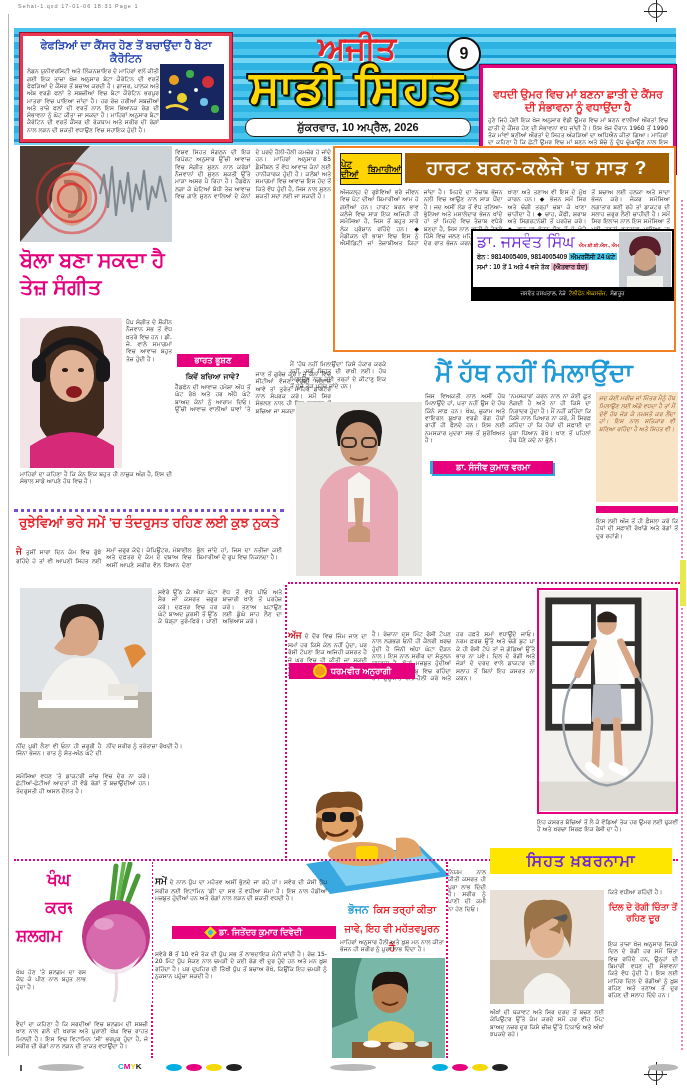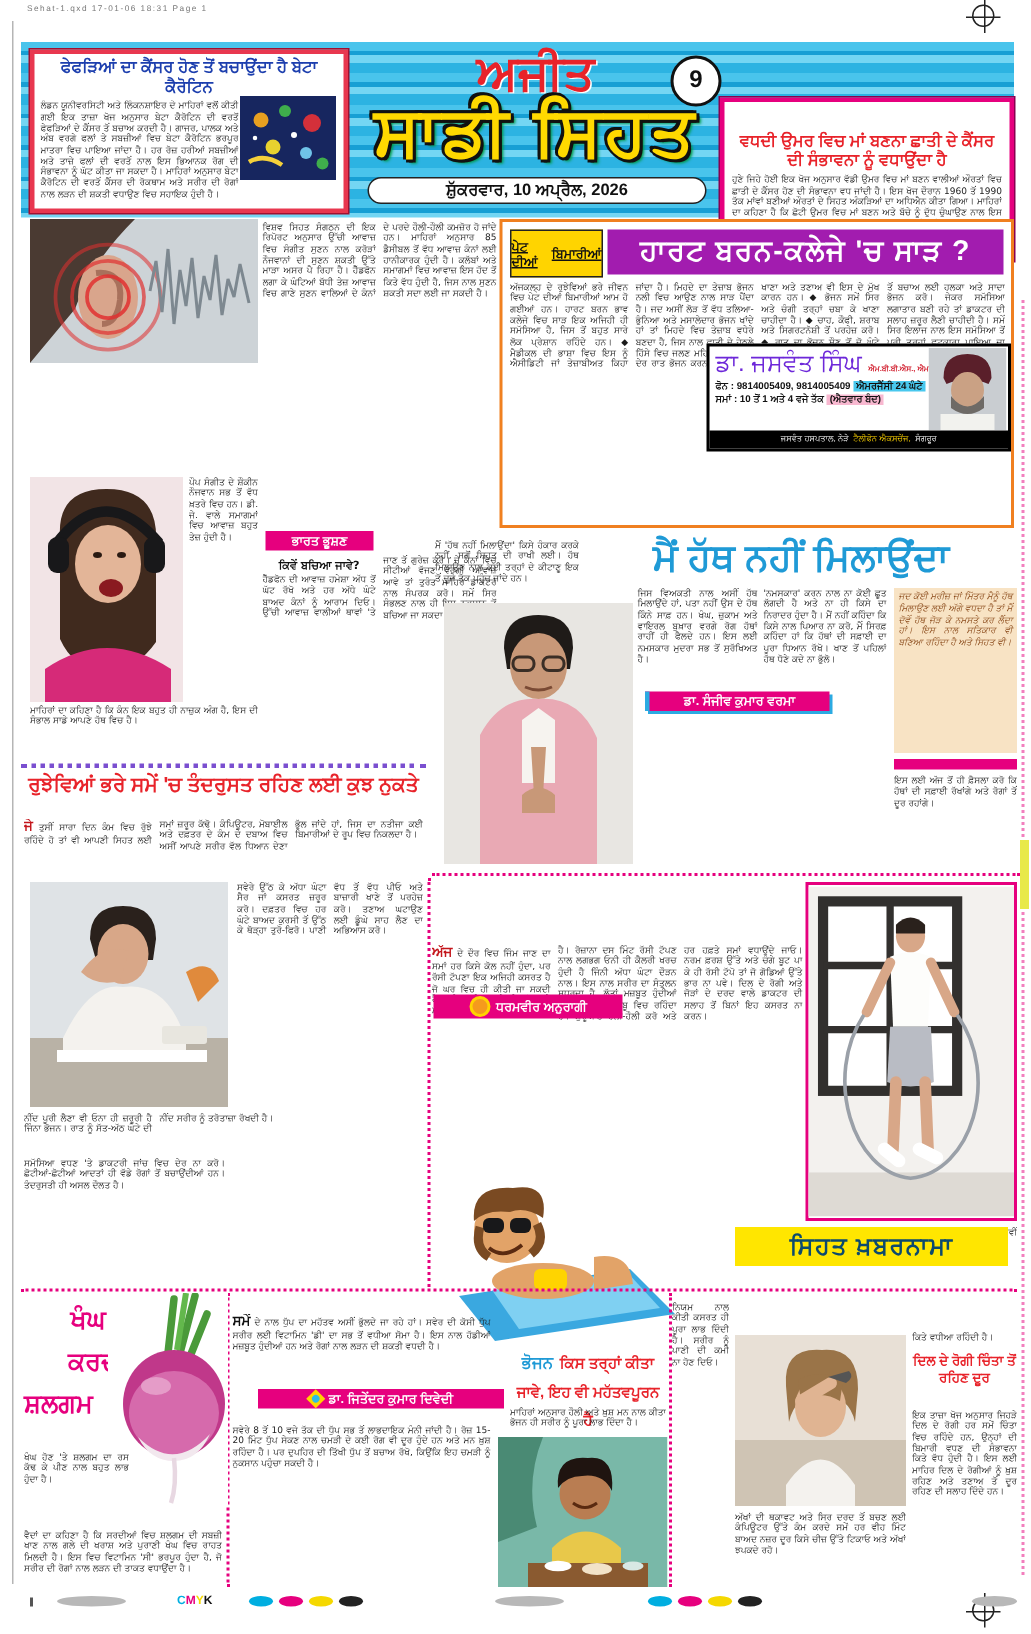--- a/index.html
+++ b/index.html
@@ -67,21 +67,21 @@
     <div style="font-weight:bold;font-size:11px;line-height:1.15;color:#e8232a;text-align:center;">ਵਧਦੀ ਉਮਰ ਵਿਚ ਮਾਂ ਬਣਨਾ ਛਾਤੀ ਦੇ ਕੈਂਸਰ ਦੀ ਸੰਭਾਵਨਾ ਨੂੰ ਵਧਾਉਂਦਾ ਹੈ</div>
     <div class="body-txt" style="margin-top:3px;height:70px;">ਹੁਣੇ ਜਿਹੇ ਹੋਈ ਇਕ ਖੋਜ ਅਨੁਸਾਰ ਵੱਡੀ ਉਮਰ ਵਿਚ ਮਾਂ ਬਣਨ ਵਾਲੀਆਂ ਔਰਤਾਂ ਵਿਚ ਛਾਤੀ ਦੇ ਕੈਂਸਰ ਹੋਣ ਦੀ ਸੰਭਾਵਨਾ ਵਧ ਜਾਂਦੀ ਹੈ। ਇਸ ਖੋਜ ਦੌਰਾਨ 1960 ਤੋਂ 1990 ਤੱਕ ਮਾਂਵਾਂ ਬਣੀਆਂ ਔਰਤਾਂ ਦੇ ਸਿਹਤ ਅੰਕੜਿਆਂ ਦਾ ਅਧਿਐਨ ਕੀਤਾ ਗਿਆ। ਮਾਹਿਰਾਂ ਦਾ ਕਹਿਣਾ ਹੈ ਕਿ ਛੋਟੀ ਉਮਰ ਵਿਚ ਮਾਂ ਬਣਨ ਅਤੇ ਬੱਚੇ ਨੂੰ ਦੁੱਧ ਚੁੰਘਾਉਣ ਨਾਲ ਇਸ ਰੋਗ ਦੀ ਸੰਭਾਵਨਾ ਘੱਟ ਹੋ ਜਾਂਦੀ ਹੈ। ਮਾਹਿਰ ਔਰਤਾਂ ਨੂੰ ਸਮੇਂ-ਸਮੇਂ 'ਤੇ ਜਾਂਚ ਕਰਵਾਉਣ ਦੀ ਸਲਾਹ ਵੀ ਦਿੰਦੇ ਹਨ।</div>
   </div>
 
   <div class="abs" style="left:333px;top:146px;width:343px;height:206px;background:#fff;border:2.5px solid #f08020;box-sizing:border-box;">
     <div class="abs" style="left:5px;top:5px;width:60px;height:30px;background:#ffd400;color:#111;font-weight:bold;font-size:8.5px;
                 display:flex;flex-direction:row;align-items:center;justify-content:center;line-height:1.2;border:1px solid #222;text-decoration:underline;">
       <span>ਪੇਟ ਦੀਆਂ</span>
       <span>ਬਿਮਾਰੀਆਂ</span>
     </div>
-    <div class="abs" style="left:70px;top:5px;right:5px;height:30px;background:#a21caf;color:#fff;font-weight:bold;font-size:19px;
+    <div class="abs" style="left:70px;top:5px;right:5px;height:30px;background:#a16207;color:#fff;font-weight:bold;font-size:19px;
                 display:flex;align-items:center;justify-content:center;letter-spacing:1px;">ਹਾਰਟ ਬਰਨ-ਕਲੇਜੇ 'ਚ ਸਾੜ ?</div>
     <div class="abs body-txt cols4" style="left:5px;top:40px;width:330px;height:158px;">
       <span>ਅੱਜਕਲ੍ਹ ਦੇ ਰੁਝੇਵਿਆਂ ਭਰੇ ਜੀਵਨ ਵਿਚ ਪੇਟ ਦੀਆਂ ਬਿਮਾਰੀਆਂ ਆਮ ਹੋ ਗਈਆਂ ਹਨ। ਹਾਰਟ ਬਰਨ ਭਾਵ ਕਲੇਜੇ ਵਿਚ ਸਾੜ ਇਕ ਅਜਿਹੀ ਹੀ ਸਮੱਸਿਆ ਹੈ, ਜਿਸ ਤੋਂ ਬਹੁਤ ਸਾਰੇ ਲੋਕ ਪ੍ਰੇਸ਼ਾਨ ਰਹਿੰਦੇ ਹਨ। ◆ ਮੈਡੀਕਲ ਦੀ ਭਾਸ਼ਾ ਵਿਚ ਇਸ ਨੂੰ ਐਸੀਡਿਟੀ ਜਾਂ ਤੇਜ਼ਾਬੀਅਤ ਕਿਹਾ ਜਾਂਦਾ ਹੈ। ਮਿਹਦੇ ਦਾ ਤੇਜ਼ਾਬ ਭੋਜਨ ਨਲੀ ਵਿਚ ਆਉਣ ਨਾਲ ਸਾੜ ਪੈਂਦਾ ਹੈ।</span>
       <span>ਜਦ ਅਸੀਂ ਲੋੜ ਤੋਂ ਵੱਧ ਤਲਿਆ-ਭੁੰਨਿਆ ਅਤੇ ਮਸਾਲੇਦਾਰ ਭੋਜਨ ਖਾਂਦੇ ਹਾਂ ਤਾਂ ਮਿਹਦੇ ਵਿਚ ਤੇਜ਼ਾਬ ਵਧੇਰੇ ਬਣਦਾ ਹੈ, ਜਿਸ ਨਾਲ ਛਾਤੀ ਦੇ ਹੇਠਲੇ ਹਿੱਸੇ ਵਿਚ ਜਲਣ ਮਹਿਸੂਸ ਹੁੰਦੀ ਹੈ। ਦੇਰ ਰਾਤ ਭੋਜਨ ਕਰਨਾ, ਭੁੱਖ ਤੋਂ ਵੱਧ ਖਾਣਾ ਅਤੇ ਤਣਾਅ ਵੀ ਇਸ ਦੇ ਮੁੱਖ ਕਾਰਨ ਹਨ।</span>
       <span>◆ ਭੋਜਨ ਸਮੇਂ ਸਿਰ ਅਤੇ ਚੰਗੀ ਤਰ੍ਹਾਂ ਚਬਾ ਕੇ ਖਾਣਾ ਚਾਹੀਦਾ ਹੈ। ◆ ਚਾਹ, ਕੌਫੀ, ਸ਼ਰਾਬ ਅਤੇ ਸਿਗਰਟਨੋਸ਼ੀ ਤੋਂ ਪਰਹੇਜ਼ ਕਰੋ। ◆ ਰਾਤ ਦਾ ਭੋਜਨ ਸੌਣ ਤੋਂ ਦੋ ਘੰਟੇ ਪਹਿਲਾਂ ਕਰ ਲਵੋ। ◆ ਭੋਜਨ ਤੋਂ ਤੁਰੰਤ ਬਾਅਦ ਲੇਟਣਾ ਨਹੀਂ ਚਾਹੀਦਾ।</span>
       <span>ਇਸ ਤੋਂ ਬਚਾਅ ਲਈ ਹਲਕਾ ਅਤੇ ਸਾਦਾ ਭੋਜਨ ਕਰੋ। ਜੇਕਰ ਸਮੱਸਿਆ ਲਗਾਤਾਰ ਬਣੀ ਰਹੇ ਤਾਂ ਡਾਕਟਰ ਦੀ ਸਲਾਹ ਜ਼ਰੂਰ ਲੈਣੀ ਚਾਹੀਦੀ ਹੈ। ਸਮੇਂ ਸਿਰ ਇਲਾਜ ਨਾਲ ਇਸ ਸਮੱਸਿਆ ਤੋਂ ਪੂਰੀ ਤਰ੍ਹਾਂ ਛੁਟਕਾਰਾ ਪਾਇਆ ਜਾ ਸਕਦਾ ਹੈ।</span>
     </div>
 
     <div class="abs" style="left:136px;top:81px;width:203px;height:72px;background:#fff;border:2px solid #000;box-sizing:border-box;">
       <svg class="abs" style="right:1px;top:1px;" width="52" height="55" viewBox="0 0 52 55">
@@ -115,20 +115,24 @@
   <svg class="abs" style="left:20px;top:146px;" width="152" height="96" viewBox="0 0 152 96">
     <rect width="152" height="96" fill="#cdd3d7"></rect>
     <path d="M0 0 L70 0 Q40 30 30 60 L0 96 Z" fill="#4a3a32"></path>
     <ellipse cx="52" cy="52" rx="20" ry="28" fill="#d9a58c"></ellipse>
     <path d="M44 36 Q62 34 60 54 Q58 70 48 70" stroke="#a8715c" stroke-width="4" fill="none"></path>
     <circle cx="52" cy="52" r="14" stroke="#e03030" stroke-width="2.5" fill="none" opacity=".85"></circle>
     <circle cx="52" cy="52" r="24" stroke="#e03030" stroke-width="2.5" fill="none" opacity=".7"></circle>
     <circle cx="52" cy="52" r="35" stroke="#e03030" stroke-width="2.5" fill="none" opacity=".55"></circle>
     <polyline points="80,48 84,28 88,62 92,20 96,70 100,34 104,58 108,26 112,66 116,38 120,54 124,24 128,64 132,40 136,52 140,30 146,56" stroke="#7d8890" stroke-width="2" fill="none"></polyline>
   </svg>
+  <div class="abs" style="left:20px;top:246px;width:155px;font-weight:bold;font-size:21px;line-height:1.3;color:#e6007e;">
+    <div>ਬੋਲਾ ਬਣਾ ਸਕਦਾ ਹੈ</div>
+    <div>ਤੇਜ਼ ਸੰਗੀਤ</div>
+  </div>
   <svg class="abs" style="left:20px;top:318px;" width="102" height="150" viewBox="0 0 102 150">
     <rect width="102" height="150" fill="#f2e4e6"></rect>
     <path d="M20 40 Q18 8 51 8 Q86 8 84 44 L84 110 Q70 130 51 128 Q30 130 20 108 Z" fill="#402a1e"></path>
     <ellipse cx="52" cy="58" rx="22" ry="26" fill="#e3b598"></ellipse>
     <ellipse cx="45" cy="52" rx="3" ry="2" fill="#2a1a12"></ellipse>
       <ellipse cx="61" cy="52" rx="3" ry="2" fill="#2a1a12"></ellipse>
     <ellipse cx="54" cy="74" rx="8" ry="6" fill="#8a1a20"></ellipse>
     <path d="M18 44 Q50 2 86 44" stroke="#18181a" stroke-width="7" fill="none"></path>
     <rect x="12" y="40" width="14" height="24" rx="6" fill="#18181a"></rect>
     <rect x="76" y="40" width="14" height="24" rx="6" fill="#18181a"></rect>
@@ -275,21 +279,21 @@
     <path d="M52 0 L46 38" stroke="#63b84c" stroke-width="4"></path>
     <ellipse cx="44" cy="74" rx="34" ry="36" fill="#c0388a"></ellipse>
     <ellipse cx="44" cy="80" rx="30" ry="28" fill="#d66aac"></ellipse>
     <path d="M20 96 Q44 120 68 94 Q60 112 44 112 Q28 112 20 96Z" fill="#f2e8ee"></path>
     <ellipse cx="32" cy="62" rx="10" ry="6" fill="#e9a9cf" opacity=".8"></ellipse>
     <path d="M44 110 Q46 128 42 140" stroke="#e8d8e2" stroke-width="3" fill="none"></path>
   </svg>
   <div class="abs body-txt" style="left:16px;top:968px;width:70px;height:50px;">ਖੰਘ ਹੋਣ 'ਤੇ ਸ਼ਲਗਮ ਦਾ ਰਸ ਕੱਢ ਕੇ ਪੀਣ ਨਾਲ ਬਹੁਤ ਲਾਭ ਹੁੰਦਾ ਹੈ।</div>
   <div class="abs body-txt" style="left:16px;top:1020px;width:132px;height:38px;">ਵੈਦਾਂ ਦਾ ਕਹਿਣਾ ਹੈ ਕਿ ਸਰਦੀਆਂ ਵਿਚ ਸ਼ਲਗਮ ਦੀ ਸਬਜ਼ੀ ਖਾਣ ਨਾਲ ਗਲੇ ਦੀ ਖਰਾਸ਼ ਅਤੇ ਪੁਰਾਣੀ ਖੰਘ ਵਿਚ ਰਾਹਤ ਮਿਲਦੀ ਹੈ। ਇਸ ਵਿਚ ਵਿਟਾਮਿਨ 'ਸੀ' ਭਰਪੂਰ ਹੁੰਦਾ ਹੈ, ਜੋ ਸਰੀਰ ਦੀ ਰੋਗਾਂ ਨਾਲ ਲੜਨ ਦੀ ਤਾਕਤ ਵਧਾਉਂਦਾ ਹੈ।</div>
 
-  <div class="abs" style="left:490px;top:818px;width:182px;height:26px;background:#ffe600;color:#0c4a6e;font-weight:bold;font-size:16px;
+  <div class="abs" style="left:490px;top:848px;width:182px;height:26px;background:#ffe600;color:#6d28d9;font-weight:bold;font-size:16px;
               display:flex;align-items:center;justify-content:center;letter-spacing:1px;text-align:right;">ਸਿਹਤ ਖ਼ਬਰਨਾਮਾ</div>
   <div class="abs body-txt" style="left:448px;top:868px;width:38px;height:188px;">ਨਿਯਮ ਨਾਲ ਕੀਤੀ ਕਸਰਤ ਹੀ ਪੂਰਾ ਲਾਭ ਦਿੰਦੀ ਹੈ। ਸਰੀਰ ਨੂੰ ਪਾਣੀ ਦੀ ਕਮੀ ਨਾ ਹੋਣ ਦਿਓ।</div>
   <svg class="abs" style="left:490px;top:890px;" width="114" height="114" viewBox="0 0 114 114">
     <rect width="114" height="114" fill="#e8e0d6"></rect>
     <rect x="0" y="70" width="114" height="44" fill="#cfc4b4"></rect>
     <path d="M34 34 Q32 8 58 10 Q82 8 82 36 L80 58 Q76 40 57 40 Q40 40 36 58 Z" fill="#9a7448"></path>
     <ellipse cx="57" cy="48" rx="17" ry="20" fill="#e0b492"></ellipse>
     <path d="M42 30 Q56 22 72 30 L70 44 Q57 36 44 44 Z" fill="#9a7448"></path>
     <path d="M44 44 L64 32" stroke="#e0b492" stroke-width="8" stroke-linecap="round"></path>
     <path d="M62 28 L76 24 Q80 28 74 32 Z" fill="#555"></path>

